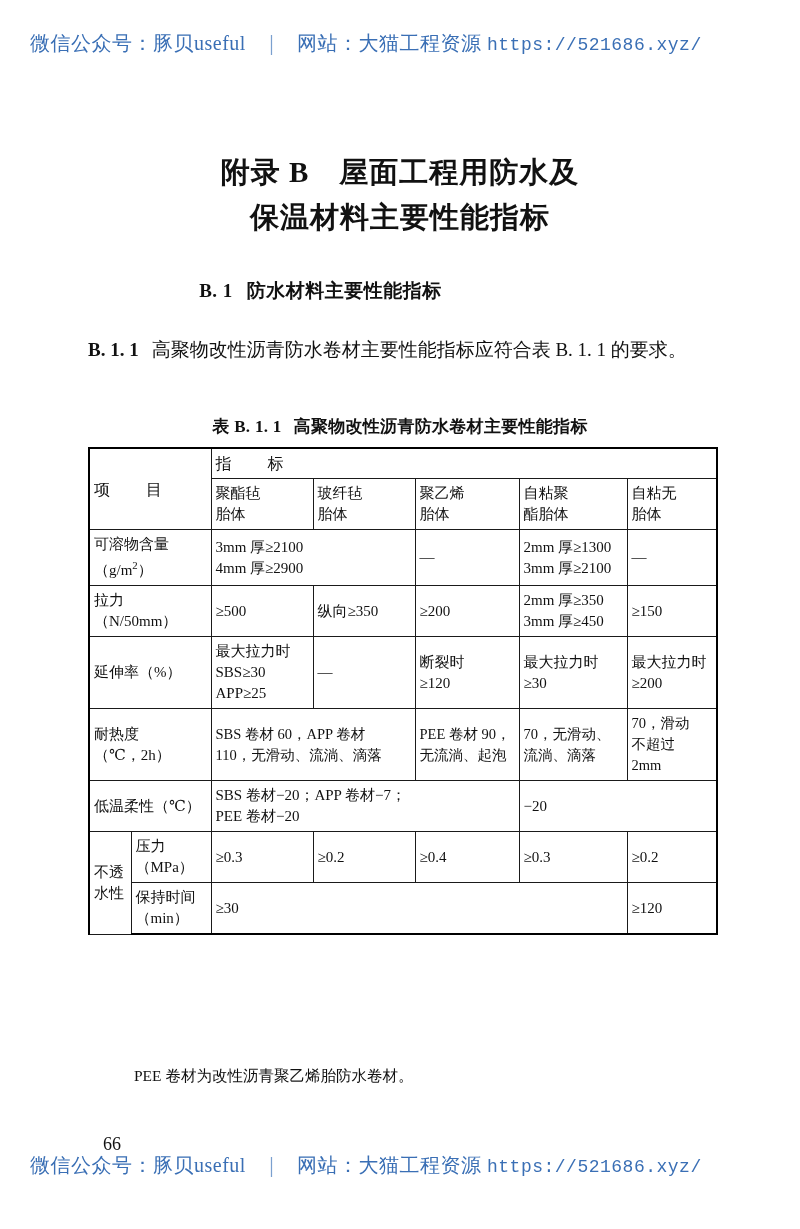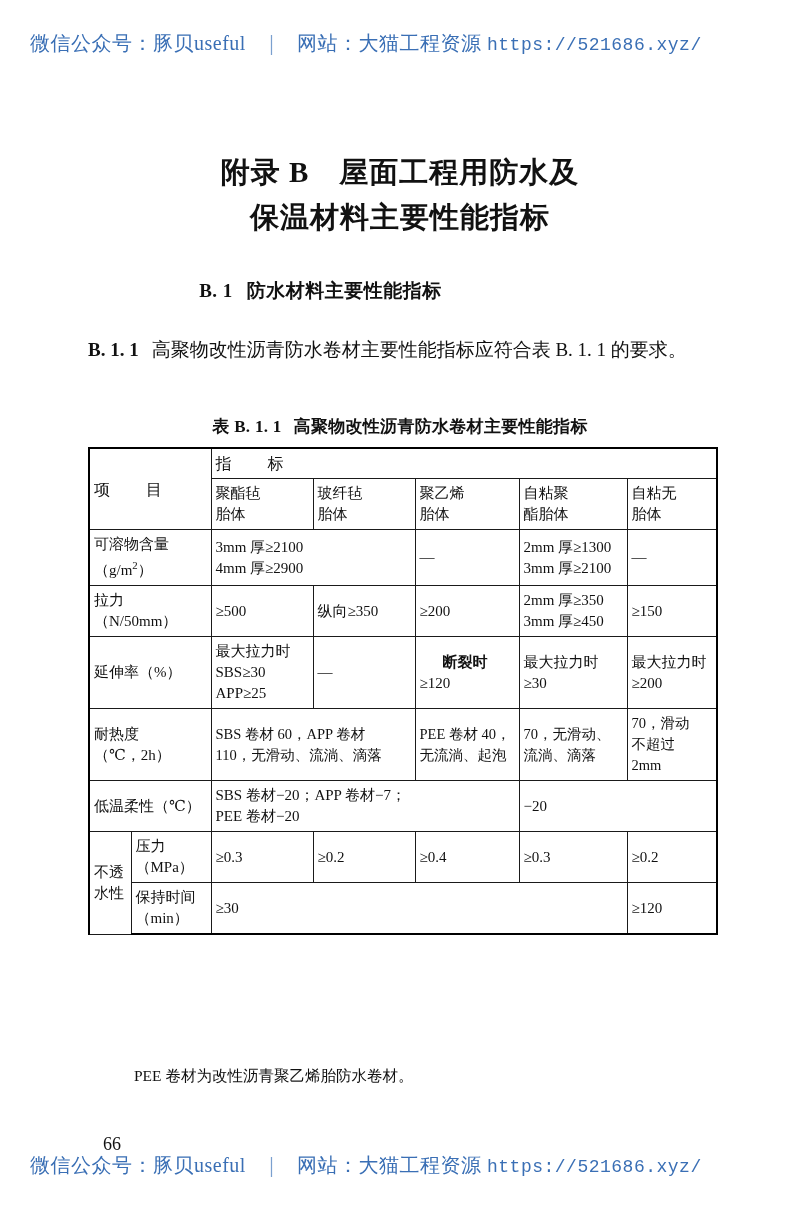--- a/index.html
+++ b/index.html
@@ -130,21 +130,21 @@
   table.spec .outer-left { border-left: 2px solid #000; }
   table.spec .outer-right { border-right: 2px solid #000; }
 
   .hdr-indicator { font-size: 16px; letter-spacing: 10px; padding-left: 10px; }
   .hdr-item { font-size: 16px; letter-spacing: 10px; padding-left: 10px; }
   .hdr-sub { font-size: 15px; }
 
   .rowlabel { font-size: 15px; }
   .cell-multi { line-height: 23px; }
   .dash { font-size: 15px; }
-  .bold-cn { font-weight: bold; margin-left: 23px; }
+  .bold-cn { font-weight: normal; }
   .cell-wide { font-size: 14.5px; line-height: 23px; }
   .col-a      { width: 102px; }
   .col-b      { width: 102px; }
   .col-c      { width: 104px; }
   .col-d      { width: 108px; }
   .col-e      { width: 90px; }
   .col-item-l { width: 42px; }
   .col-item-r { width: 80px; }
 
   .note {
@@ -294,21 +294,21 @@
       <tr>
         <td class="rowlabel outer-left" colspan="2">
           <span>耐热度</span><br>
           <span>（℃，2h）</span>
         </td>
         <td class="cell-wide" colspan="2">
           <span>SBS 卷材 60，APP 卷材</span><br>
           <span>110，无滑动、流淌、滴落</span>
         </td>
         <td class="cell-wide">
-          <span>PEE 卷材 40，</span><br>
+          <span>PEE 卷材 90，</span><br>
           <span>无流淌、起泡</span>
         </td>
         <td class="cell-wide">
           <span>70，无滑动、</span><br>
           <span>流淌、滴落</span>
         </td>
         <td class="cell-wide outer-right">
           <span>70，滑动</span><br>
           <span>不超过</span><br>
           <span>2mm</span>

